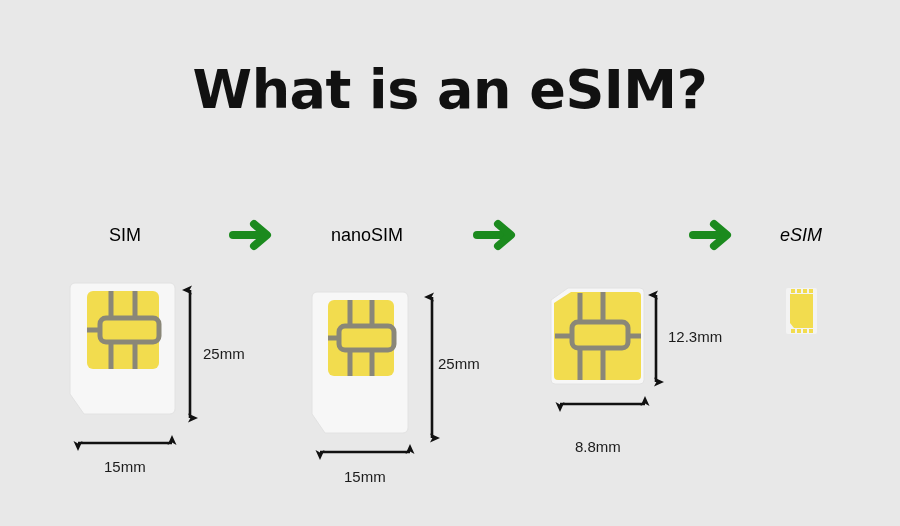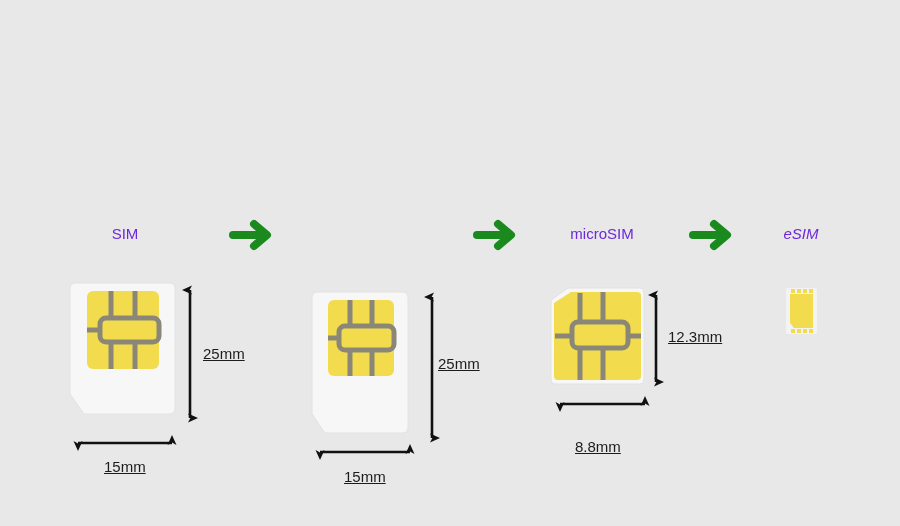--- a/index.html
+++ b/index.html
@@ -33,22 +33,22 @@
     letter-spacing: -0.5px;
     color: #111111;
     font-family: "DejaVu Sans", sans-serif;
     white-space: nowrap;
   }
 
   
   .label {
     position: absolute;
     top: 225px;
-    font-size: 15px;
-    color: #6d28d9;
+    font-size: 18px;
+    color: #000000;
     text-align: center;
     white-space: nowrap;
     font-family: "Liberation Sans", sans-serif;
   }
   .label-sim      { left:  85px; width: 80px; }
   .label-nanosim  { left: 318px; width: 98px; }
   .label-microsim { left: 550px; width: 104px; }
   .label-esim     { left: 765px; width: 72px; font-style: italic; }
 
   
@@ -69,40 +69,40 @@
     height: 526px;
   }
 
   
   .dim-text {
     position: absolute;
     font-size: 15px;
     color: #1c1c1c;
     white-space: nowrap;
     font-family: "Liberation Sans", sans-serif;
-    text-decoration: underline;
   }
 
   .dim-25a   { left: 203px; top: 345px; }
   .dim-15a   { left: 104px; top: 458px; }
   .dim-25b   { left: 438px; top: 355px; }
   .dim-15b   { left: 344px; top: 468px; }
   .dim-123   { left: 668px; top: 328px; }
   .dim-88    { left: 575px; top: 438px; }
 
   svg { display: block; }
 </style>
 </head>
 <body style="background: rgb(232, 232, 232);">
 
 <div id="infographic">
 
+  <div class="title">What is an eSIM?</div>
 
   <div class="label label-sim">SIM</div>
-  <div class="label label-microsim">microSIM</div>
+  <div class="label label-nanosim">nanoSIM</div>
   <div class="label label-esim">eSIM</div>
 
   <div class="arrow-green arrow-1">
     <svg width="46" height="34" viewBox="0 0 46 34">
       <g fill="none" stroke="#1b8a1e" stroke-width="8" stroke-linecap="round" stroke-linejoin="round">
         <path d="M5 17 H31"></path>
         <path d="M26 6 L39 17 L26 28"></path>
       </g>
     </svg>
   </div>

